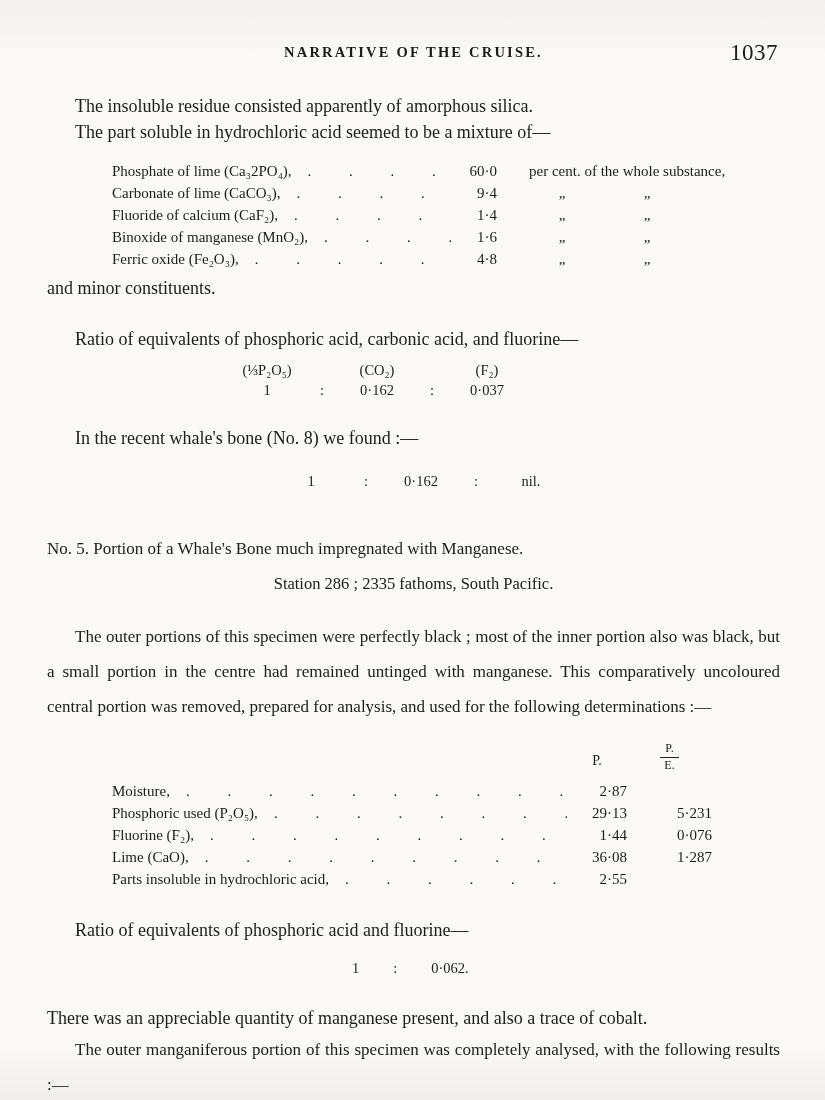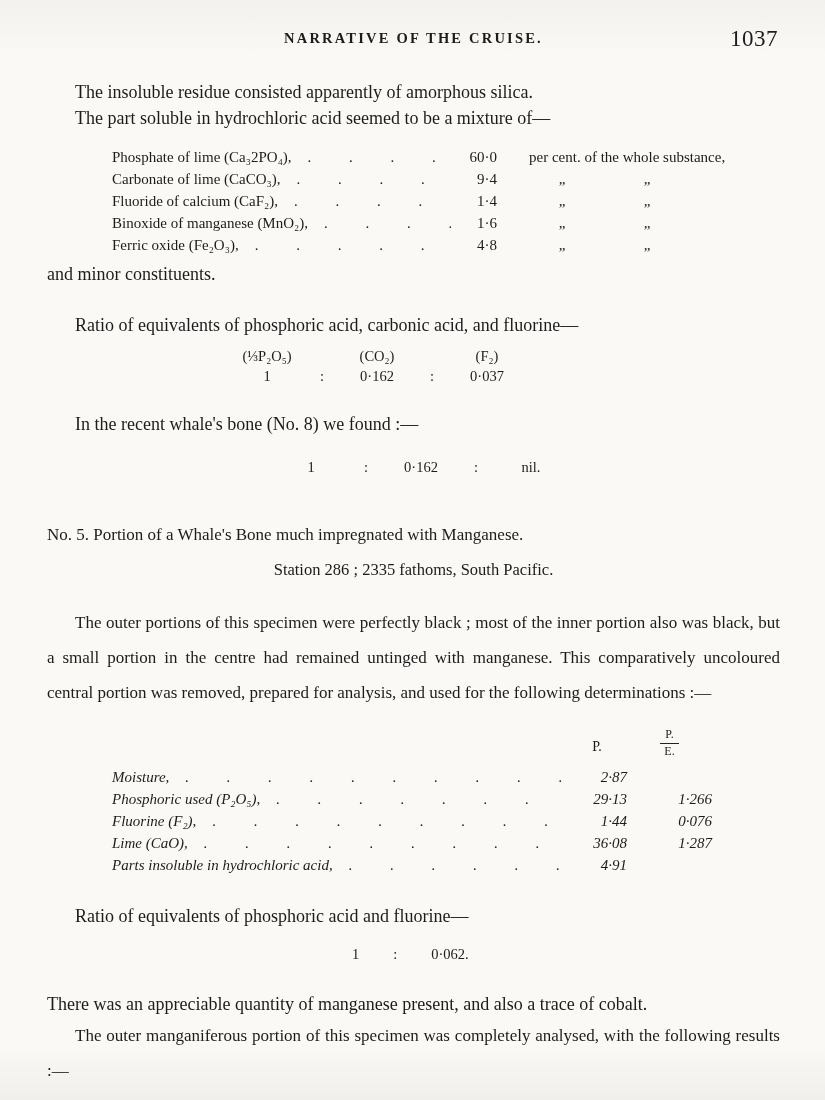--- a/index.html
+++ b/index.html
@@ -6,21 +6,21 @@
   body {
     width: 825px; height: 1100px;
     background: linear-gradient(#f2f1ed, #faf9f6 5%, #faf9f6 95%, #f0efeb);
     font-family: "Liberation Serif", "DejaVu Serif", serif;
     color: #1c1c1c;
     overflow: hidden;
   }
   .page {
     box-sizing: border-box;
     width: 825px; height: 1100px;
-    padding: 29px 45px 0 47px;
+    padding: 43px 45px 0 47px;
   }
   
   .page-header { position: relative; text-align: center; height: 24px; margin-bottom: 26px; }
   .running-title {
     font-size: 14.5px; font-weight: 700; letter-spacing: 2.2px;
   }
   .page-number {
     position: absolute; right: 2px; top: -3px;
     font-size: 23px; letter-spacing: 0.5px;
   }
@@ -61,21 +61,21 @@
   .mt  { margin-top: 25px; }
   .mt2 { margin-top: 27px; }
   
   .t2 { margin: 12px 0 0 65px; font-size: 15px; line-height: 22px; }
   .t2-head { display: flex; width: 600px; align-items: flex-end; margin-bottom: 7px; }
   .t2-spacer { flex: 1; }
   .t2-hp { flex: none; width: 60px; text-align: center; font-size: 14px; padding-bottom: 1px; }
   .t2-hpe { flex: none; width: 85px; text-align: center; }
   .frac { display: inline-flex; flex-direction: column; align-items: center; font-size: 12px; line-height: 1.3; }
   .frac-den { border-top: 1px solid #222; padding: 0 4px; }
-  .t2-row { display: flex; width: 600px; white-space: nowrap; font-style: italic; }
+  .t2-row { display: flex; width: 600px; white-space: nowrap; }
   .t2-left { display: flex; flex: 1; min-width: 0; }
   .t2-p  { flex: none; width: 60px; text-align: right; }
   .t2-pe { flex: none; width: 85px; text-align: right; }
   
   .ratio3 { margin: 15px 0 0 305px; display: flex; gap: 34px; font-size: 14.5px; line-height: 20px; }
   .t1-footer { margin-top: 5px; }
 </style>
 </head>
 <body>
 
@@ -200,21 +200,21 @@
       <span class="t2-p">2·87</span>
       <span class="t2-pe"></span>
     </div>
 
     <div class="t2-row">
       <div class="t2-left">
         <span class="t-label">Phosphoric used (P₂O₅),</span>
         <span class="dots">. . . . . . . . . . . . . . .</span>
       </div>
       <span class="t2-p">29·13</span>
-      <span class="t2-pe">1·266</span>
+      <span class="t2-pe">5·231</span>
     </div>
 
     <div class="t2-row">
       <div class="t2-left">
         <span class="t-label">Fluorine (F₂),</span>
         <span class="dots">. . . . . . . . . . . . . . .</span>
       </div>
       <span class="t2-p">1·44</span>
       <span class="t2-pe">0·076</span>
     </div>
@@ -226,21 +226,21 @@
       </div>
       <span class="t2-p">36·08</span>
       <span class="t2-pe">1·287</span>
     </div>
 
     <div class="t2-row">
       <div class="t2-left">
         <span class="t-label">Parts insoluble in hydrochloric acid,</span>
         <span class="dots">. . . . . . . . . . . . . . .</span>
       </div>
-      <span class="t2-p">4·91</span>
+      <span class="t2-p">2·55</span>
       <span class="t2-pe"></span>
     </div>
   </div>
 
   <p class="body-line indent mt2">Ratio of equivalents of phosphoric acid and fluorine—</p>
   <div class="ratio3">
     <span>1</span>
     <span>:</span>
     <span>0·062.</span>
   </div>

